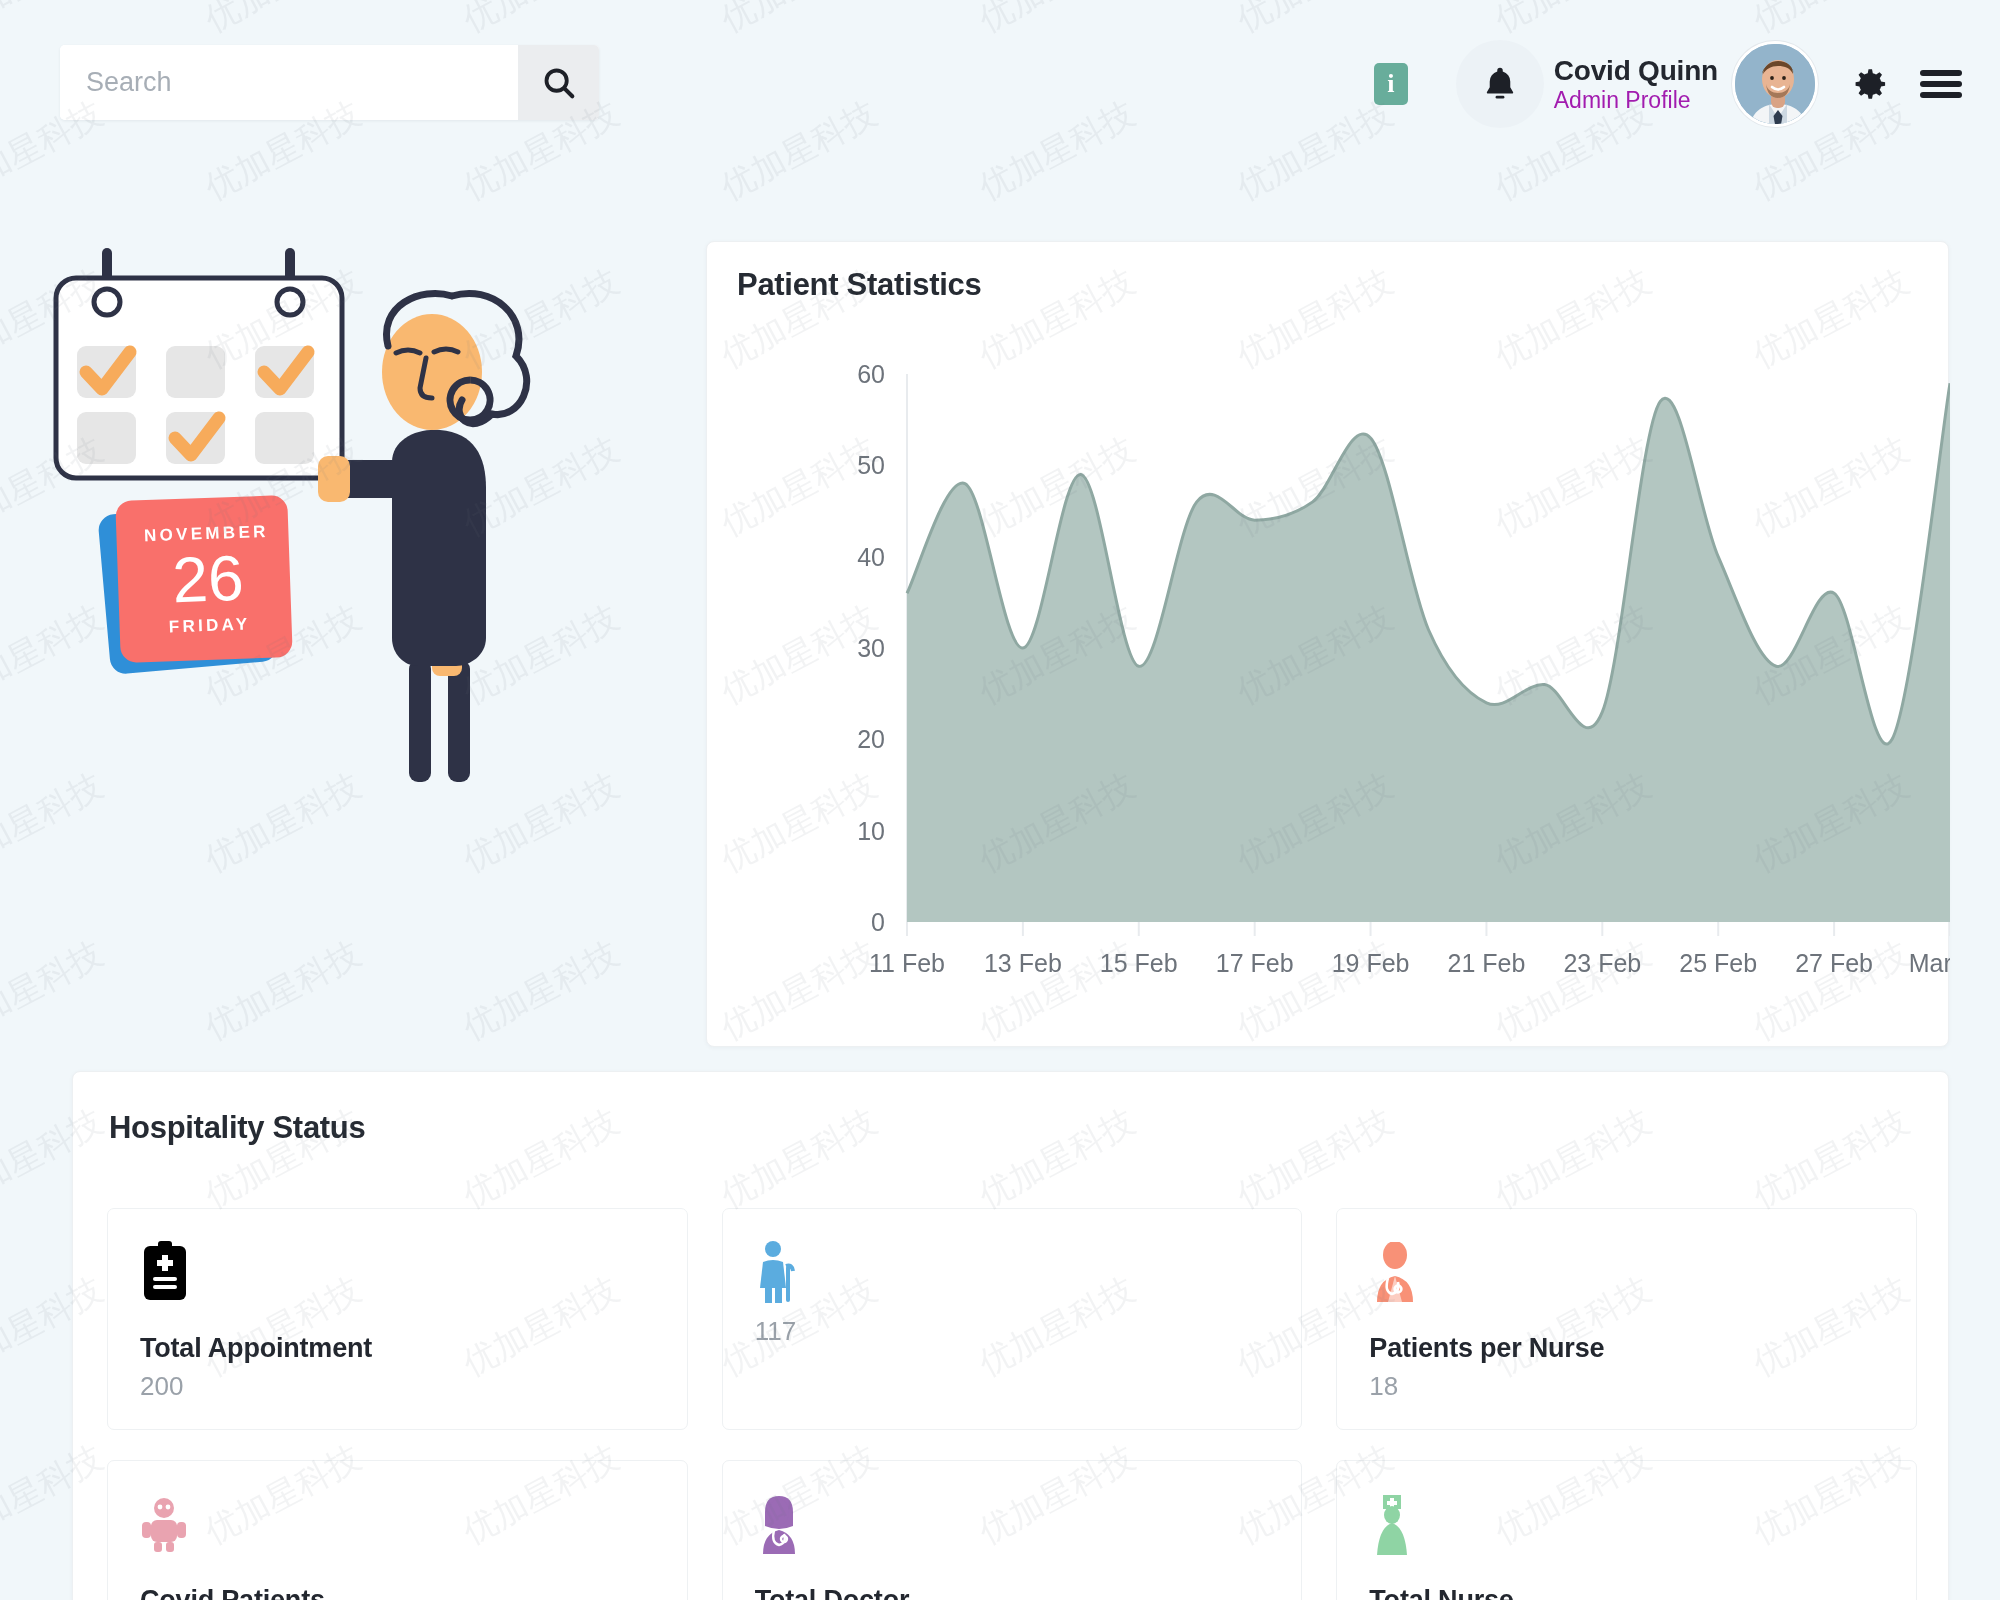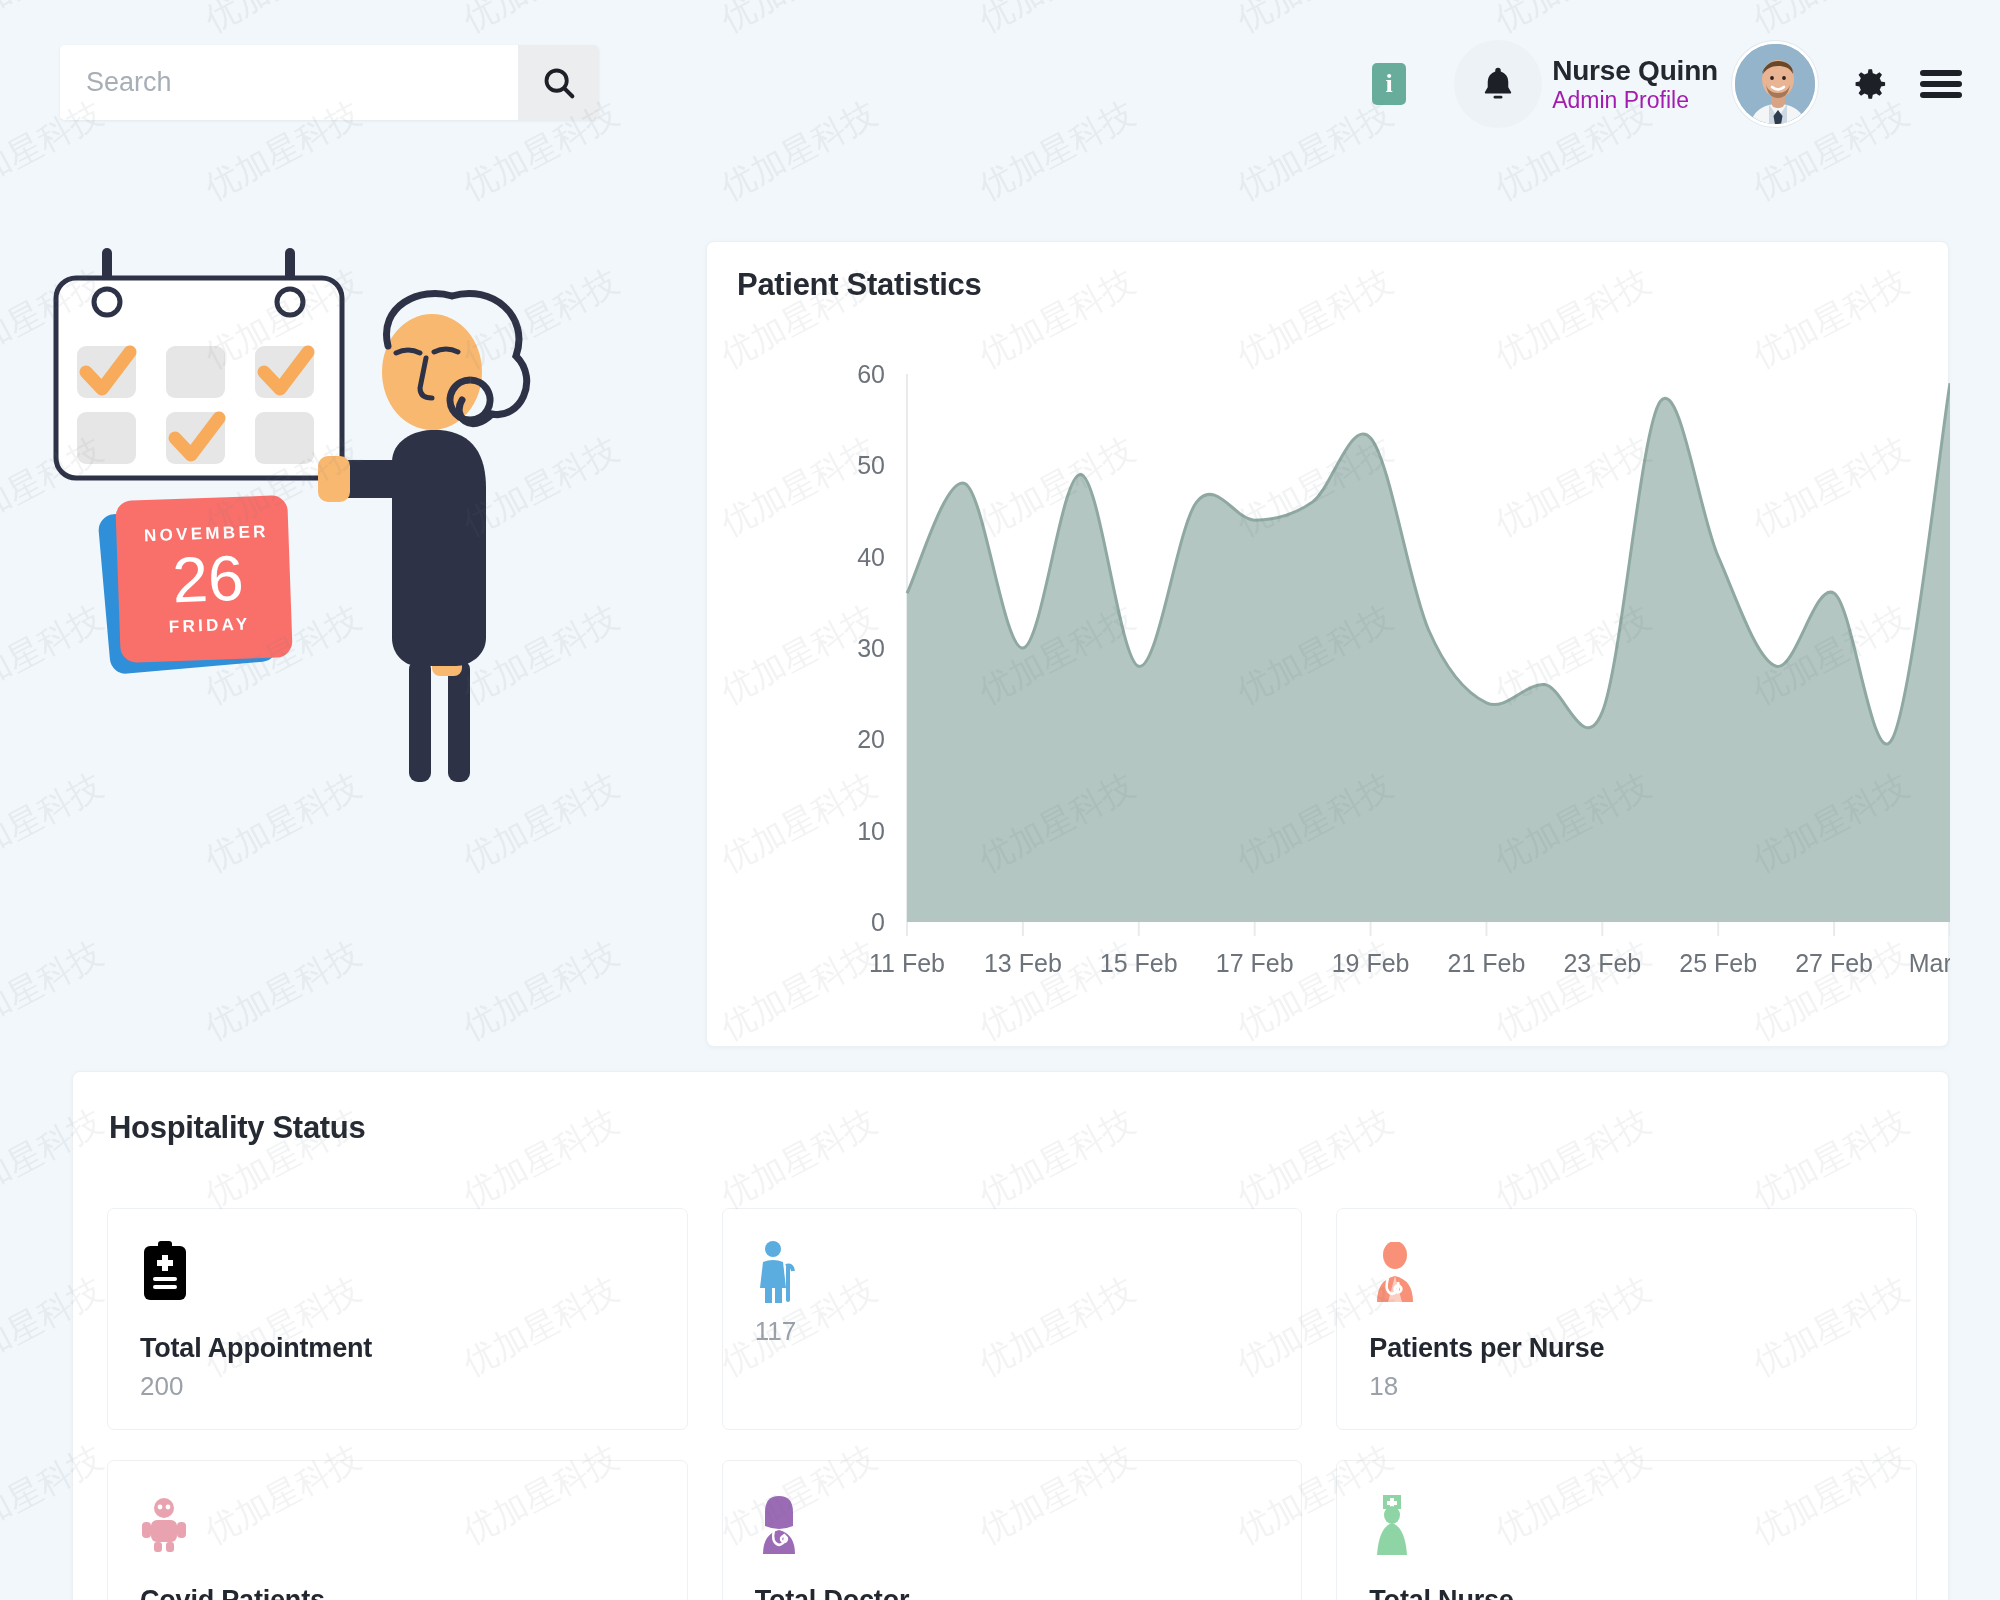--- a/index.html
+++ b/index.html
@@ -258,21 +258,21 @@
     <div class="info-badge">i</div>
 
     <div class="bell-wrap">
       <svg width="44" height="44" viewBox="0 0 24 24">
         <path d="M12 3.2a1.5 1.5 0 0 1 1.5 1.5v.45A5.6 5.6 0 0 1 17.6 10.6v3.2l1.5 2.5a.6.6 0 0 1-.52.92H5.42a.6.6 0 0 1-.52-.92l1.5-2.5v-3.2A5.6 5.6 0 0 1 10.5 5.15V4.7A1.5 1.5 0 0 1 12 3.2z" fill="#1d2027"></path>
         <rect x="9.6" y="18.4" width="4.8" height="1.5" rx="0.7" fill="#1d2027"></rect>
       </svg>
     </div>
 
     <div class="profile-text">
-      <div class="profile-name">Nurse Quinn</div>
+      <div class="profile-name">Covid Quinn</div>
       <div class="profile-role">Admin Profile</div>
     </div>
 
     <div class="avatar">
       <svg width="86" height="86" viewBox="0 0 86 86">
         <rect width="86" height="86" fill="#93b4cb"></rect>
 
         <path d="M14 86 C16 66 30 60 43 60 C56 60 70 66 72 86 Z" fill="#f3f5f7"></path>
 
         <path d="M34 60 L43 74 L52 60 L52 86 L34 86 Z" fill="#cdd8e2"></path>

